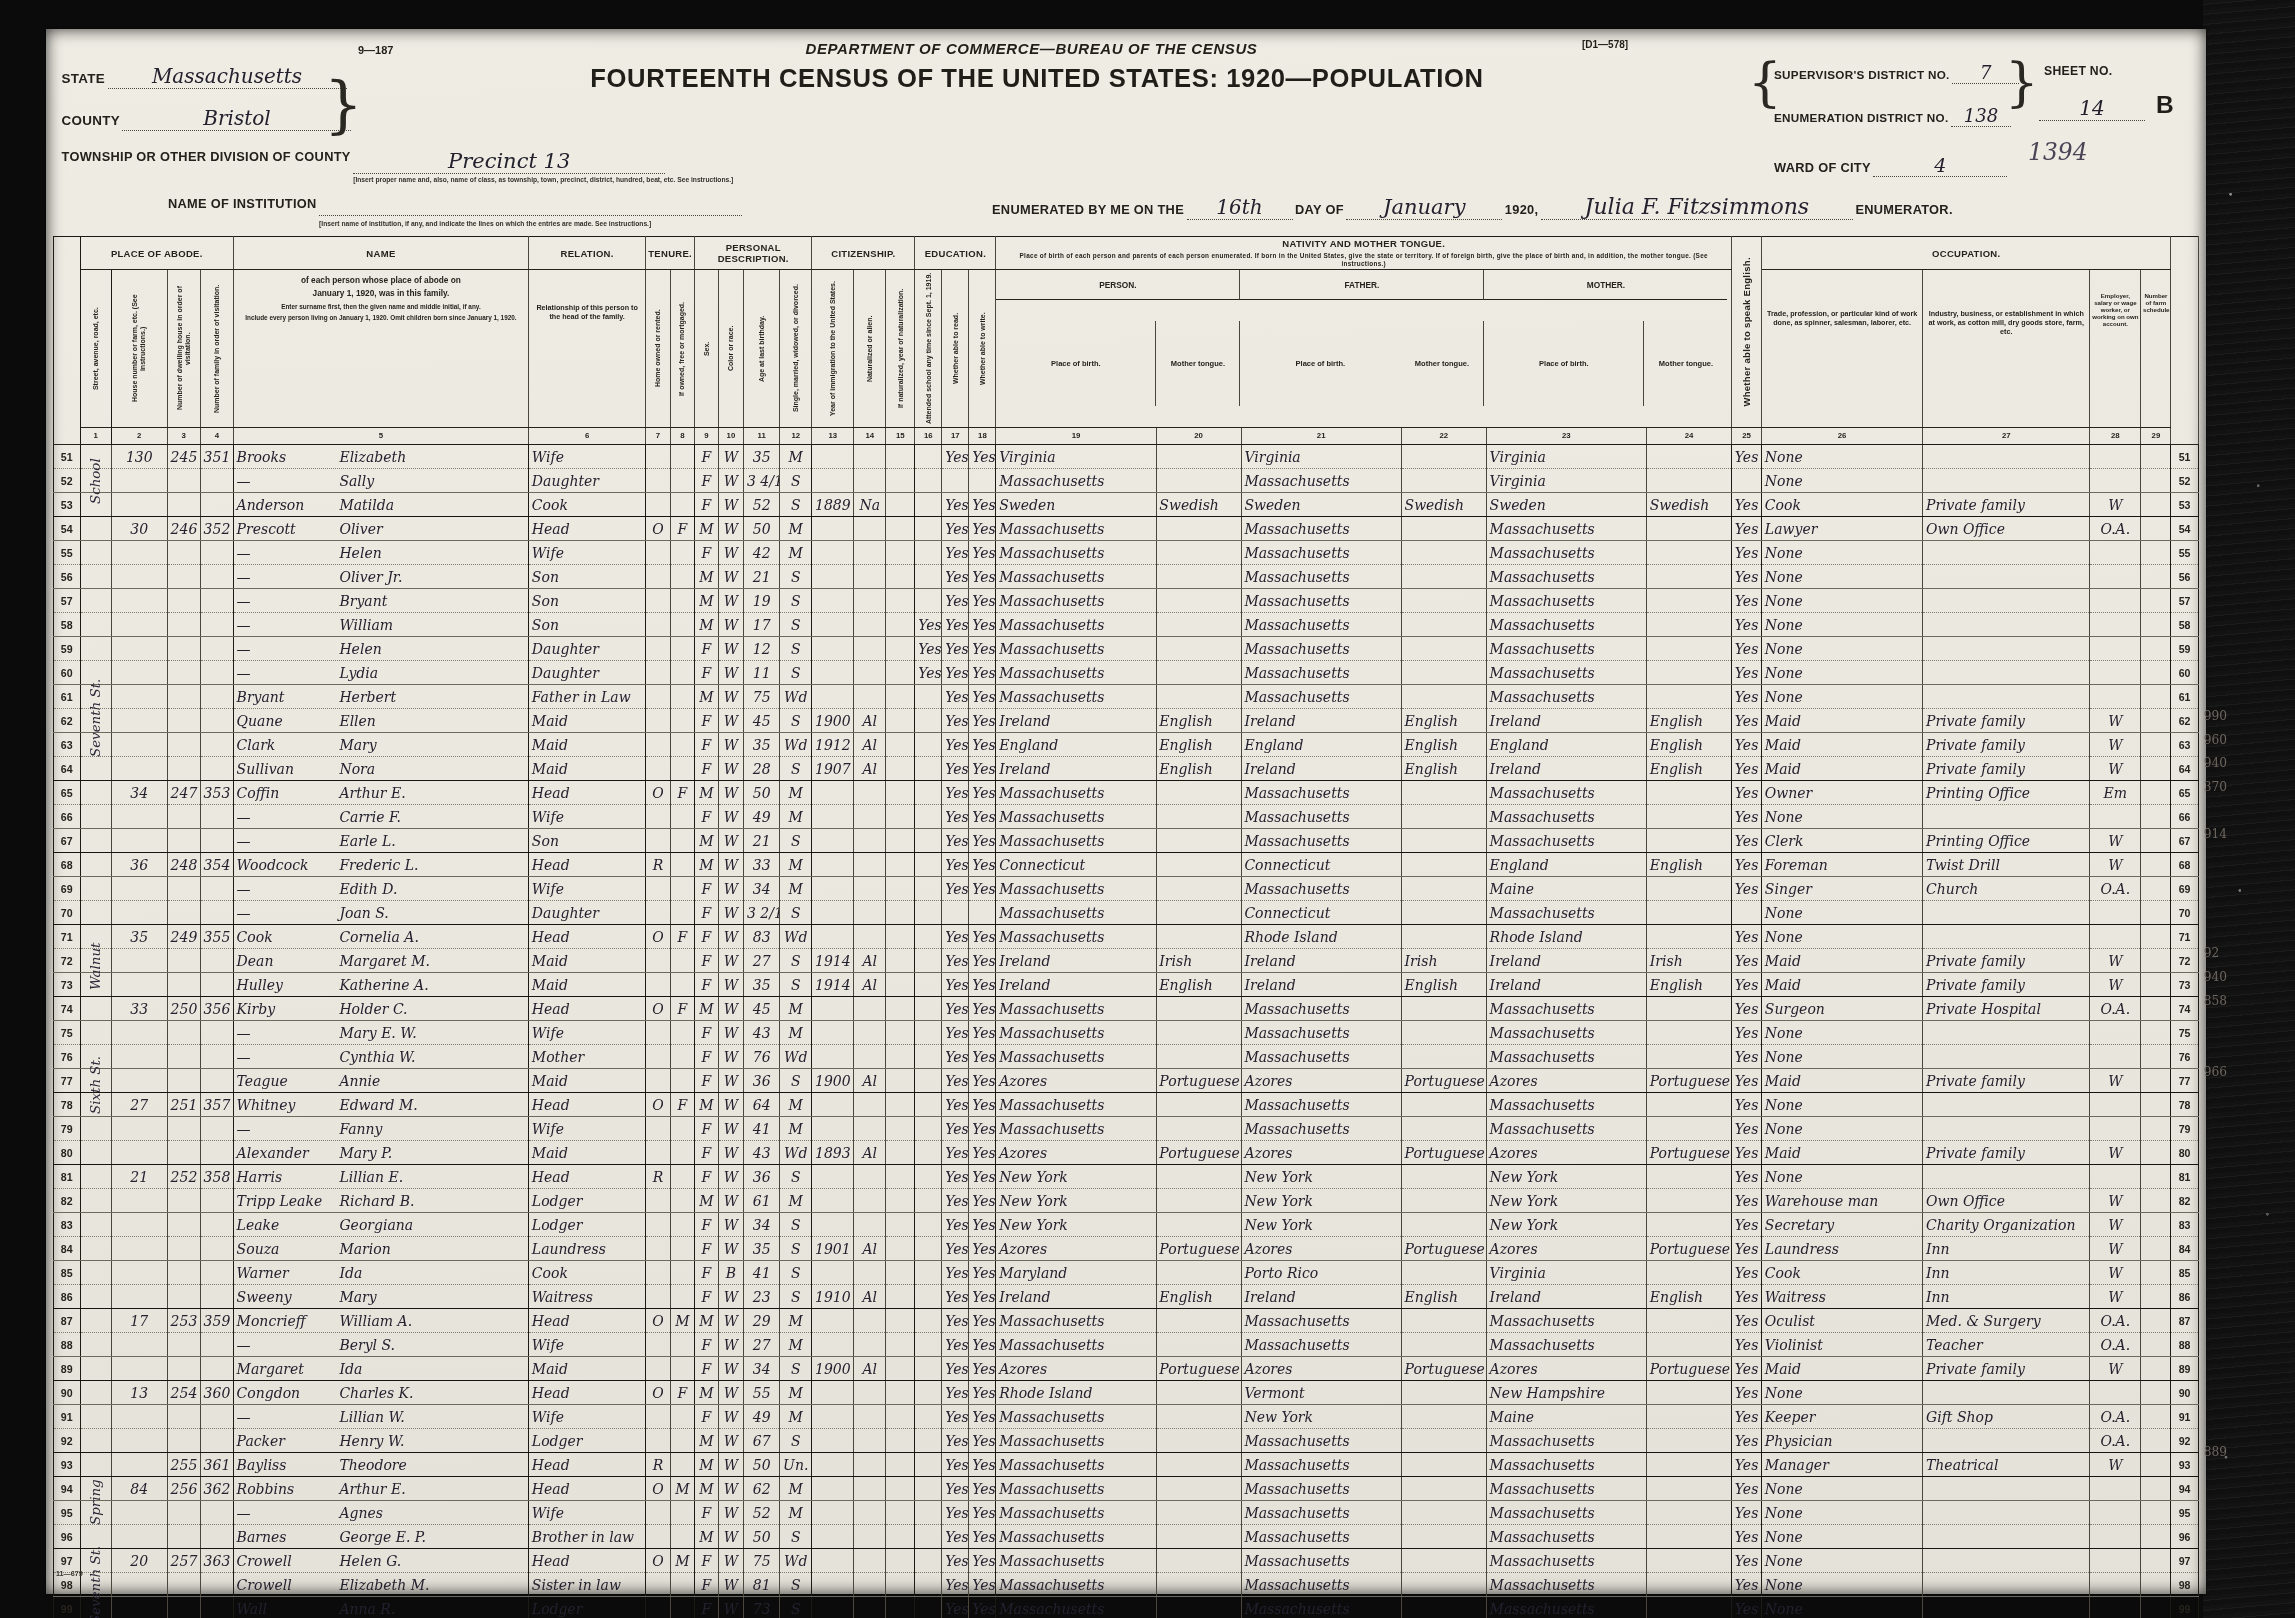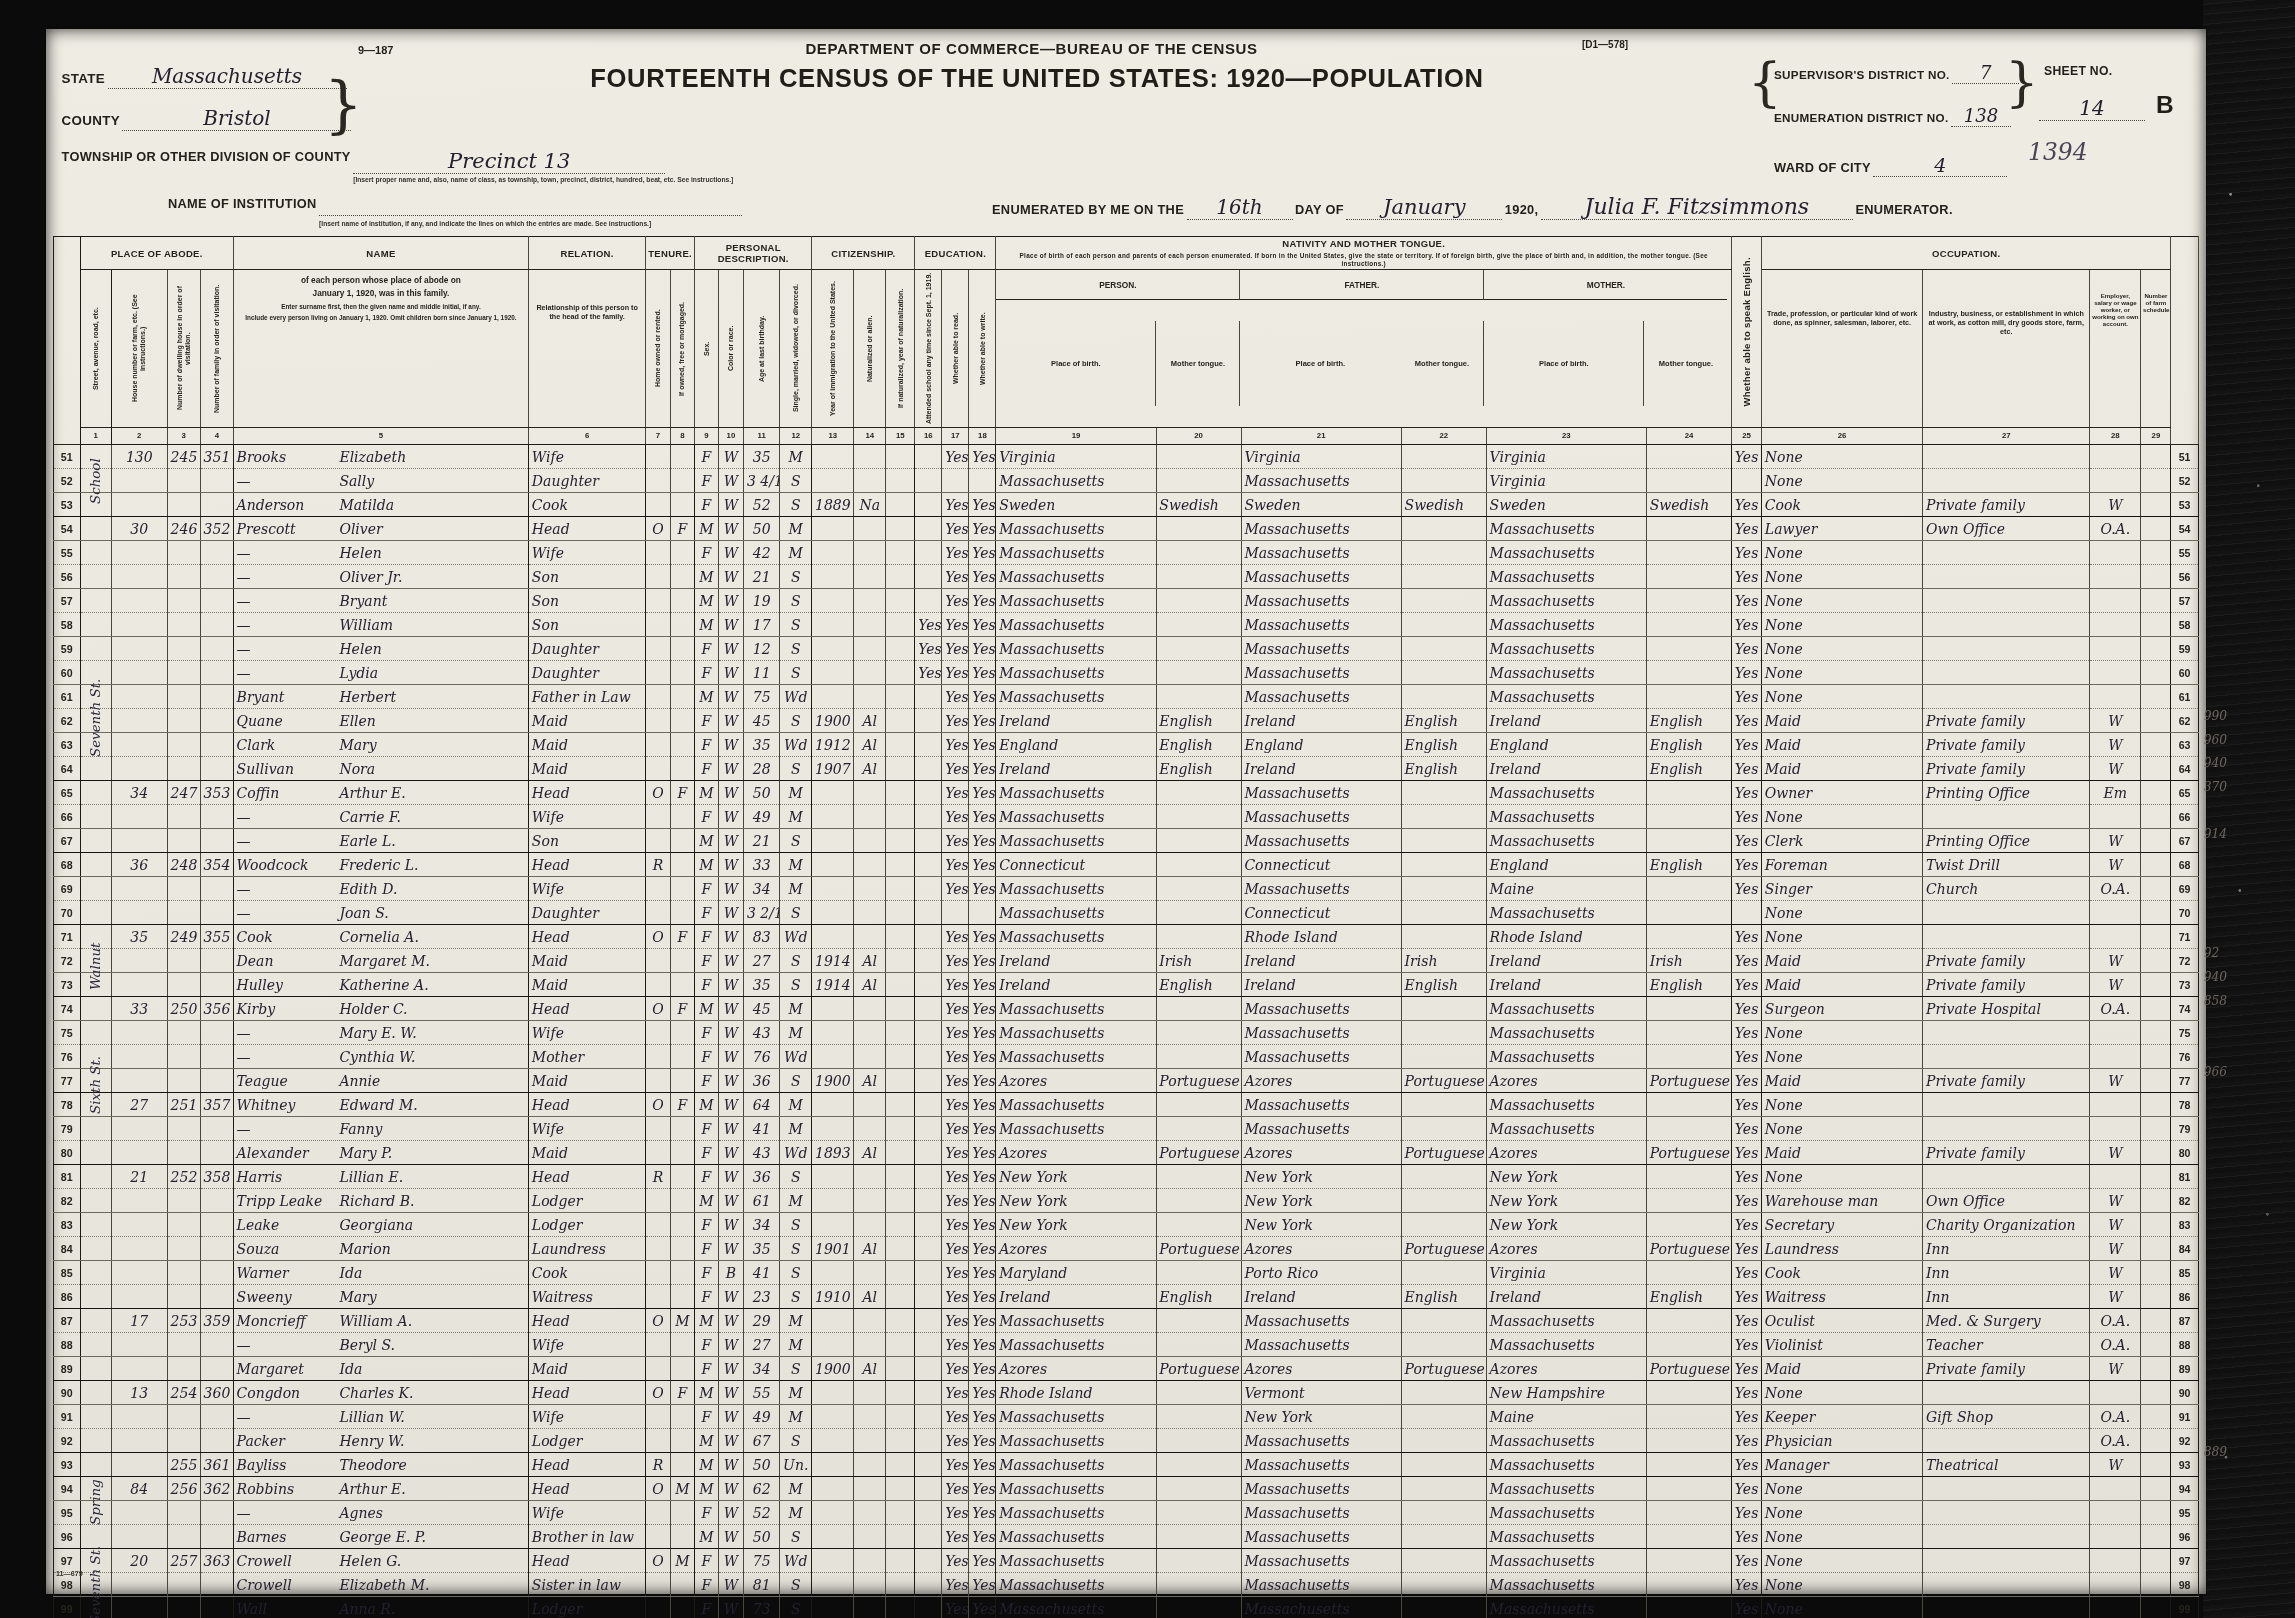--- a/index.html
+++ b/index.html
@@ -32,21 +32,21 @@
   }
   
   .fh{position:absolute;left:0;top:0;width:100%;height:207px;font-family:"Liberation Sans",sans-serif;}
   .lbl{font-weight:bold;letter-spacing:0.3px;color:#23211c;}
   .hand{font-family:"DejaVu Serif",serif;font-style:italic;color:#23212e;}
   .dotted{border-bottom:1.1px dotted #4a463e;}
   .note{font-size:6.7px;font-weight:bold;color:#33302a;}
   .fh .row{position:absolute;white-space:nowrap;}
   .brace{font-family:"DejaVu Serif",serif;font-weight:normal;color:#2a2822;}
   .title-main{font-size:25.6px;font-weight:bold;letter-spacing:0.6px;}
-  .title-dept{font-size:15px;font-weight:bold;letter-spacing:0.6px;}
+  .title-dept{font-size:15px;font-weight:bold;letter-spacing:0.6px;font-style:italic;}
   .sheet-letter{font-size:24.5px;font-weight:bold;}
   
   #tablewrap{position:absolute;left:6.7px;top:207px;width:2146px;}
   table{border-collapse:collapse;table-layout:fixed;width:2146px;background:transparent;}
   th,td{border-right:0.8px solid #4b463c;overflow:hidden;}
   thead th{
     border-bottom:0.9px solid #26231d;border-top:1.3px solid #26231d;
     font-size:7.5px;font-weight:bold;color:#26231d;padding:1.1px 1.7px;vertical-align:middle;text-align:center;
   }
   thead tr.grp th{border-top:1.7px solid #1c1a15;font-size:9.5px;letter-spacing:0.3px;height:30px;}
@@ -77,21 +77,21 @@
   th:nth-child(1),td:nth-child(1){border-right:1.4px solid #1c1a15;}
   td:nth-child(5),td:nth-child(6),td:nth-child(7),td:nth-child(9),td:nth-child(13),
   td:nth-child(16),td:nth-child(19),td:nth-child(25),td:nth-child(26),td:nth-child(30){border-right:1.4px solid #1c1a15;}
   td:nth-child(31){border-right:none;}
   table{border-left:1.4px solid #1c1a15;border-right:1.4px solid #1c1a15;border-bottom:1.9px solid #17140f;}
   .street-label{
     position:absolute;writing-mode:vertical-rl;transform:rotate(180deg);
     font-size:13.4px;display:flex;align-items:center;justify-content:center;
     color:#2a2838;pointer-events:none;
   }
-  .margin-mark{position:absolute;font-family:"DejaVu Serif",serif;font-style:italic;font-size:12.2px;color:#6d665e;}
+  .margin-mark{position:absolute;font-family:"DejaVu Serif",serif;font-size:12.2px;color:#6d665e;}
   .footer-code{position:absolute;left:10px;bottom:16px;font-size:7.2px;font-weight:bold;color:#36332c;}
 </style>
 </head>
 <body>
 
 <div class="film-strip"></div>
 
 <div class="paper">
 
   <div class="fh">

